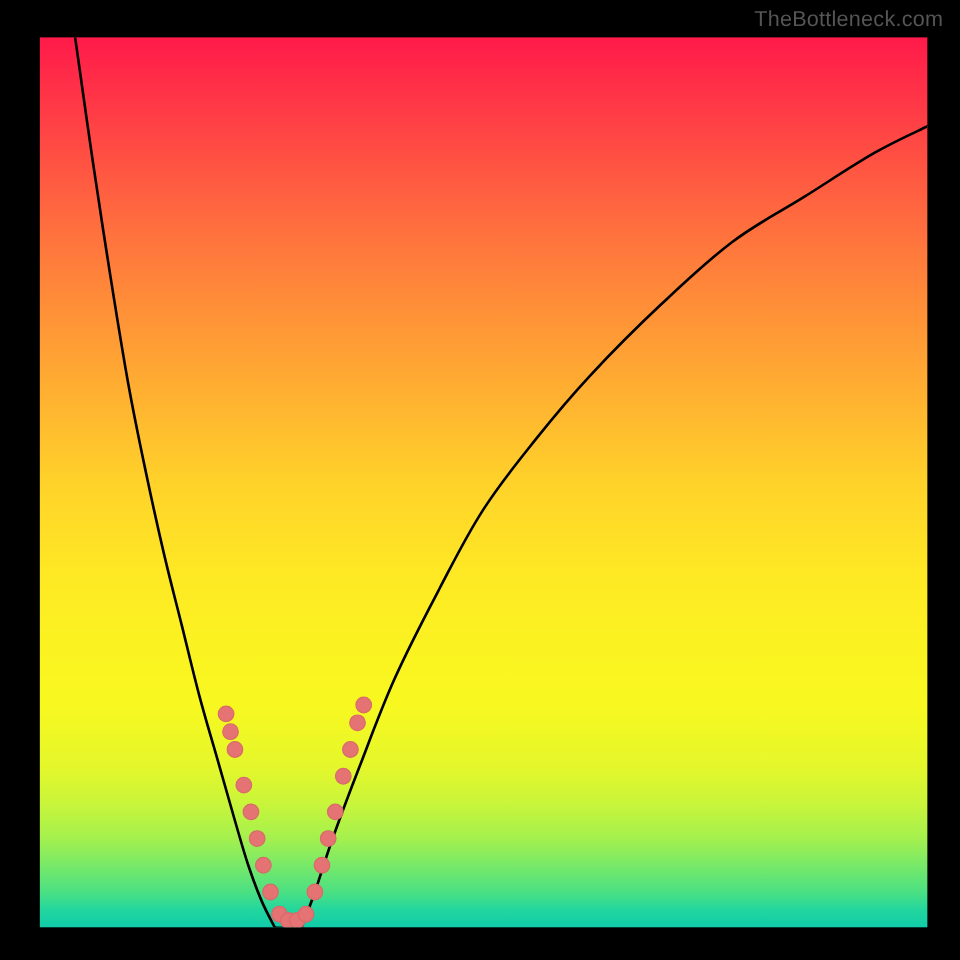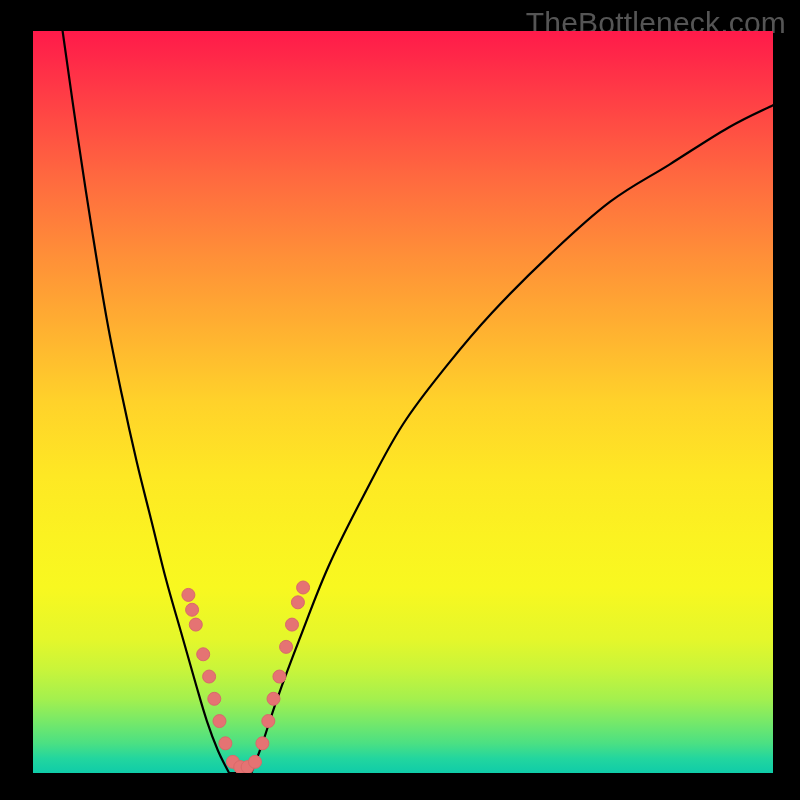--- a/index.html
+++ b/index.html
@@ -45,21 +45,21 @@
       #4be083 96%,
       #23d69e 98%,
       #0fcca9 100%
     );
   }
   .watermark {
     position: absolute;
     top: 6px;
     right: 14px;
     color: #555;
-    font-size: 30px;
+    font-size: 18px;
     font-weight: 500;
     letter-spacing: 0.2px;
     user-select: none;
   }
   svg.curves {
     position: absolute;
     left: 0; top: 0;
     width: 740px;
     height: 742px;
   }

